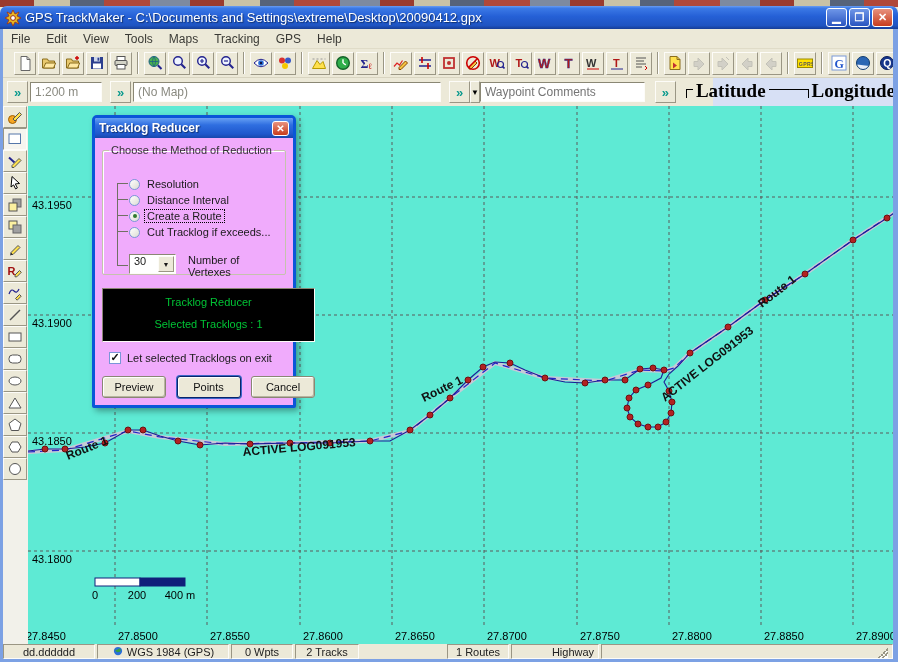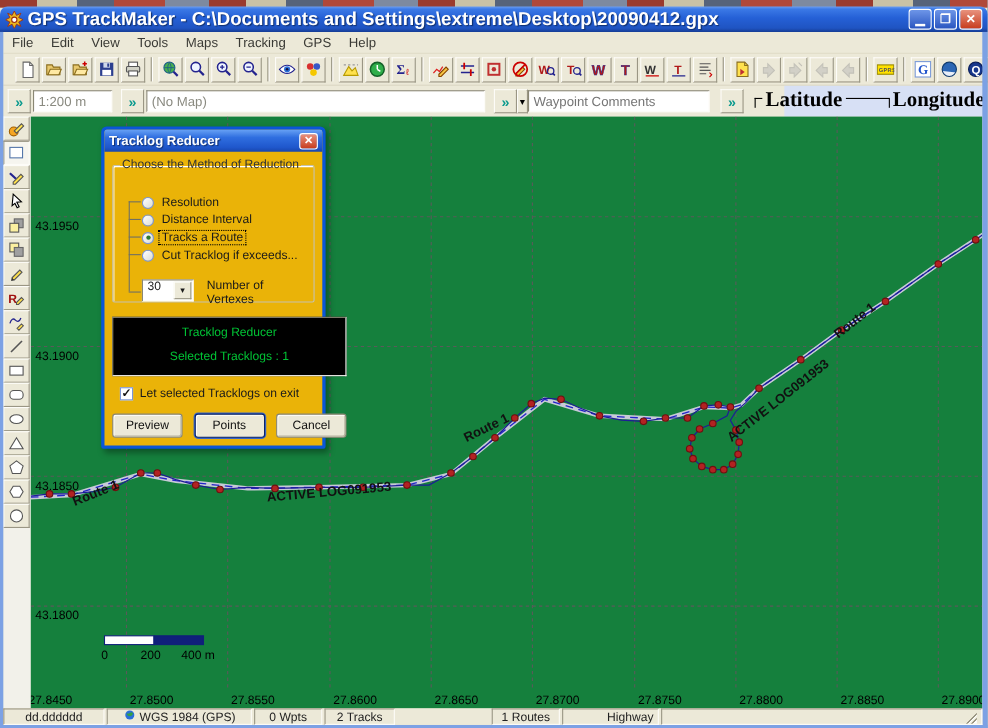--- a/index.html
+++ b/index.html
@@ -11,21 +11,21 @@
   .frame-right{position:absolute;right:0;top:29px;bottom:0;width:5px;background:#7ca1e4;z-index:5;}
   .frame-bottom{position:absolute;left:0;right:0;bottom:0;height:3px;background:#7ca1e4;z-index:6;}
   .desktop-strip{position:absolute;left:0;top:0;width:100%;height:7px;
     background:repeating-linear-gradient(90deg,#9a3b2e 0 34px,#c9c2a6 34px 70px,#56637a 70px 104px,#b0483a 104px 150px,#7d8aa0 150px 190px);}
   
   .titlebar{position:absolute;left:0;top:6px;width:100%;height:23px;border-radius:7px 7px 0 0;
     background:linear-gradient(180deg,#6a9df2 0%,#3b79e6 10%,#2560d6 45%,#1f54c2 85%,#16繰 100%);
     background:linear-gradient(180deg,#6a9df2 0%,#3b79e6 10%,#2560d6 45%,#1f54c2 85%,#163d96 100%);
     display:flex;align-items:center;padding:0 5px;z-index:4;}
   .appicon{width:16px;height:16px;margin-right:4px;flex:none;}
-  .title{color:#fff;font-weight:bold;font-size:17px;text-shadow:1px 1px 1px #10306e;white-space:nowrap;overflow:hidden;flex:1;}
+  .title{color:#fff;font-weight:normal;font-size:13px;text-shadow:1px 1px 1px #10306e;white-space:nowrap;overflow:hidden;flex:1;}
   .winbtns{display:flex;gap:2px;flex:none;}
   .wb{width:21px;height:19px;border-radius:3px;border:1px solid #fff;display:flex;align-items:center;justify-content:center;
     color:#fff;font-size:11px;font-weight:bold;background:linear-gradient(180deg,#6e96e8,#2a55c0);}
   .wb.close{background:linear-gradient(180deg,#e8927e,#c73c1d);}
   
   .menubar{position:absolute;left:3px;top:29px;width:890px;height:20px;background:#ece9d8;display:flex;align-items:center;
     font-size:12px;color:#3a3a35;border-bottom:1px solid #e0dcc8;}
   .menuitem{padding:2px 8px;}
   
   .toolbar1{position:absolute;left:3px;top:49px;width:890px;height:29px;background:#ece9d8;display:flex;align-items:center;
@@ -59,28 +59,28 @@
   .chmid{width:40px;height:9px;border-top:1px solid #000;margin-top:3px;position:relative;}
   .chmid::after{content:"";position:absolute;right:0;top:0;height:8px;border-right:1px solid #000;}
   .coordhdr .chl{padding:0 3px;margin-top:-3px;}
   
   .content{position:absolute;left:3px;top:106px;width:890px;height:538px;display:flex;}
   .toolcol{width:25px;background:#f2f1ea;flex:none;}
   .ltbtn{width:24px;height:22px;background:#ece9d8;border:1px solid;border-color:#fdfcf8 #9a9684 #9a9684 #fdfcf8;
     display:flex;align-items:center;justify-content:center;}
   .ltbtn.pressed{border-color:#9a9684 #fdfcf8 #fdfcf8 #9a9684;background:#f6f5ef;}
   .ltbtn svg{width:16px;height:16px;}
-  .map-area{flex:1;background:#15803d;position:relative;overflow:hidden;}
+  .map-area{flex:1;background:#5eead4;position:relative;overflow:hidden;}
   .map-svg{position:absolute;left:0;top:0;}
   .grid{stroke:#5a5a5a;stroke-width:1;stroke-dasharray:3 3;}
   .ticktext{font-family:"Liberation Sans",sans-serif;font-size:11px;fill:#000;}
   .tracklabel{font-family:"Liberation Sans",sans-serif;font-size:12px;font-weight:bold;fill:#111;}
   
   .dialog{position:absolute;left:92px;top:115px;width:204px;height:293px;z-index:20;
-    border:3px solid #0a56d8;border-radius:5px 5px 2px 2px;background:#eab308;box-shadow:3px 3px 6px rgba(0,0,0,.35);}
+    border:3px solid #0a56d8;border-radius:5px 5px 2px 2px;background:#f0abfc;box-shadow:3px 3px 6px rgba(0,0,0,.35);}
   .dtitle{height:20px;border-radius:2px 2px 0 0;background:linear-gradient(180deg,#66a0f4 0%,#2f6ee0 35%,#1f57cc 80%,#1846ac 100%);
     display:flex;align-items:center;padding:0 4px;}
   .dtitle .dtext{color:#fff;font-weight:bold;font-size:12px;flex:1;text-shadow:1px 1px 1px #123070;}
   .dclose{width:17px;height:15px;border-radius:3px;border:1px solid #fff;display:flex;align-items:center;justify-content:center;
     background:linear-gradient(180deg,#e8927e,#c73c1d);color:#fff;font-size:10px;font-weight:bold;}
   .dbody{position:relative;padding:6px 7px;font-size:11px;color:#1a1a1a;}
   .group{position:relative;border:1px solid #c5c2ad;border-radius:2px;margin:0;padding:0;height:131px;
     box-shadow:inset 1px 1px 0 #fff;}
   .group legend{font-size:11px;color:#333;padding:0 2px;margin-left:6px;}
   .radios{position:absolute;left:26px;top:20px;}
@@ -602,21 +602,21 @@
             <div class="radiorow">
               <span class="rcircle"></span>
               <span class="rlabel">Resolution</span>
             </div>
             <div class="radiorow">
               <span class="rcircle"></span>
               <span class="rlabel">Distance Interval</span>
             </div>
             <div class="radiorow">
               <span class="rcircle checked"></span>
-              <span class="rlabel focus">Tracks a Route</span>
+              <span class="rlabel focus">Create a Route</span>
             </div>
             <div class="radiorow">
               <span class="rcircle"></span>
               <span class="rlabel">Cut Tracklog if exceeds...</span>
             </div>
           </div>
         <div class="comborow">
           <span class="combo">
             <span class="cval">30</span>
             <span class="carrow">▼</span>

